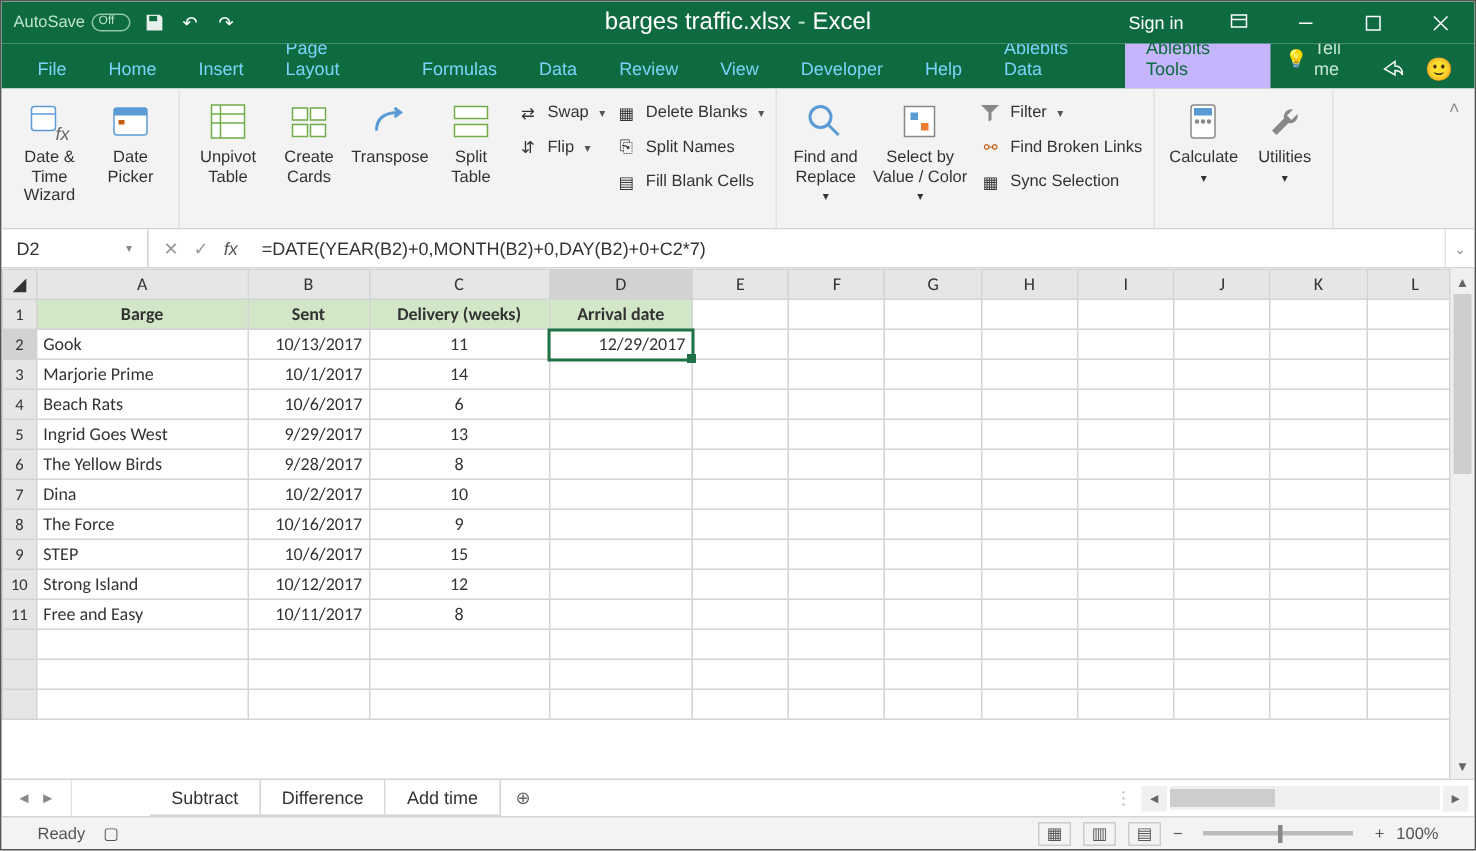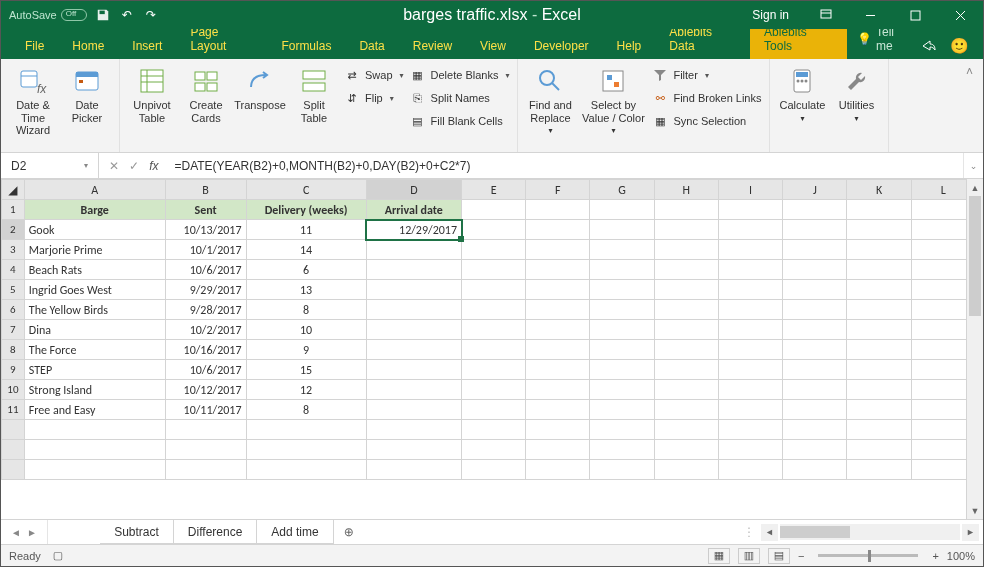--- a/index.html
+++ b/index.html
@@ -13,22 +13,22 @@
   .autosave-toggle::after { content: "Off"; position: absolute; font-size: 8px; color: #bde5cf; left: 4px; top: -1px; }
   .qa-icon { width: 16px; height: 16px; display: flex; align-items: center; justify-content: center; color: #fff; }
   .titlebar .center { position: absolute; left: 50%; transform: translateX(-50%); font-size: 16px; color: #fff; }
   .titlebar .center .dash { color: #bde5cf; }
   .titlebar .right { margin-left: auto; display: flex; align-items: center; }
   .signin { font-size: 12px; color: #fff; padding: 0 14px; }
   .win-btn { width: 45px; height: 28px; display: flex; align-items: center; justify-content: center; color: #fff; }
   
   
   .tabstrip { background: #0d6b3f; height: 30px; display: flex; align-items: flex-end; padding-left: 10px; }
-  .tab { color: #fde047; font-size: 12px; padding: 6px 14px 6px; cursor: pointer; }
-  .tab.active { background: #eab308; color: #0d6b3f; border-top-left-radius: 2px; border-top-right-radius: 2px; }
+  .tab { color: #7dd3fc; font-size: 12px; padding: 6px 14px 6px; cursor: pointer; }
+  .tab.active { background: #c4b5fd; color: #0d6b3f; border-top-left-radius: 2px; border-top-right-radius: 2px; }
   .tabstrip .tellme { display: flex; align-items: center; gap: 4px; color: #c8e6d5; font-size: 12px; padding: 6px 10px; }
   .tabstrip .right-icons { margin-left: auto; display: flex; align-items: center; gap: 14px; padding-right: 14px; padding-bottom: 4px; color: #fff; }
   
   
   .ribbon { background: #f3f3f3; border-bottom: 1px solid #d4d4d4; height: 94px; display: flex; }
   .ribbon-group { display: flex; flex-direction: column; border-right: 1px solid #e1e1e1; padding: 4px 8px 0; }
   .ribbon-group .controls { display: flex; gap: 6px; flex: 1; align-items: flex-start; }
   .ribbon-group .label { font-size: 10.5px; color: #666; text-align: center; padding: 2px 0 3px; margin-top: 26px; }
   .big-btn { display: flex; flex-direction: column; align-items: center; justify-content: flex-start; width: 48px; text-align: center; font-size: 11px; line-height: 1.15; gap: 2px; padding-top: 2px; cursor: pointer; }
   .big-btn .ico { width: 32px; height: 32px; display: flex; align-items: center; justify-content: center; }
@@ -73,21 +73,21 @@
   .sheet-nav { display: flex; align-items: center; gap: 6px; padding: 0 10px; color: #888; font-size: 10px; border-right: 1px solid #e5e5e5; }
   .sheet-tab { padding: 4px 14px; border-right: 1px solid #d4d4d4; font-size: 12px; cursor: pointer; display: flex; align-items: center; background: #fff; border-bottom: 1px solid #d4d4d4; }
   .sheet-tab.active { border-bottom: 2px solid #1f7246; font-weight: bold; color: #1f7246; background: #fff; margin-top: 44px; }
   .sheet-add { width: 30px; display: flex; align-items: center; justify-content: center; color: #666; }
   .hscroll { flex: 1; display: flex; align-items: center; justify-content: flex-end; padding-right: 4px; }
   .hscroll .track { width: 180px; height: 16px; background: #f0f0f0; position: relative; margin: 0 2px; }
   .hscroll .thumb { position: absolute; left: 0; top: 2px; bottom: 2px; width: 70px; background: #cdcdcd; }
   .hscroll .arrow { width: 17px; height: 17px; background: #f0f0f0; display: flex; align-items: center; justify-content: center; font-size: 9px; color: #666; }
   
   
-  .statusbar { height: 22px; background: #f3f3f3; border-top: 1px solid #d4d4d4; display: flex; align-items: center; font-size: 11px; color: #555; padding: 0 8px; }
+  .statusbar { height: 22px; background: #f3f3f3; border-top: 1px solid #d4d4d4; display: flex; align-items: center; font-size: 11px; color: #555; padding: 0 24px; }
   .statusbar .right { margin-left: auto; display: flex; align-items: center; gap: 8px; }
   .view-btn { width: 22px; height: 16px; border: 1px solid #ccc; display: flex; align-items: center; justify-content: center; }
   .zoom-slider { width: 100px; height: 3px; background: #bbb; position: relative; margin: 0 6px; }
   .zoom-slider::after { content: ""; position: absolute; left: 50%; top: -4px; width: 3px; height: 12px; background: #888; }
   
   svg { display: block; }
 </style>
 </head>
 <body>
 

